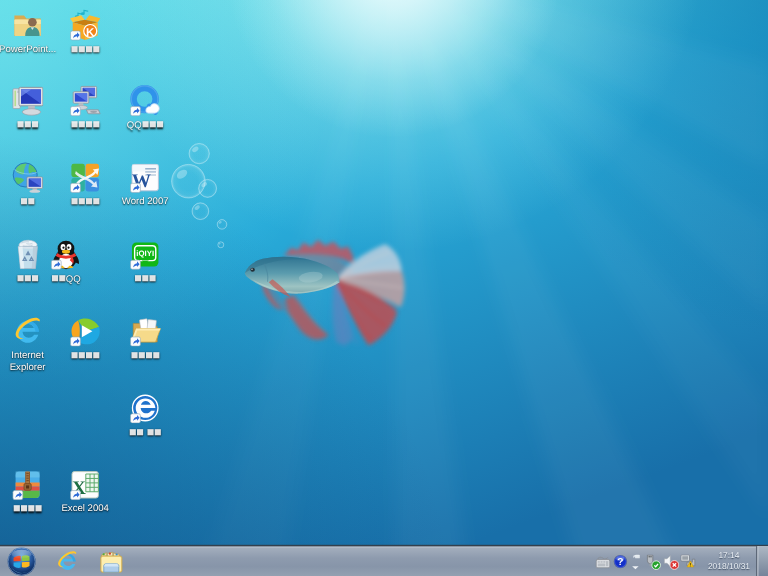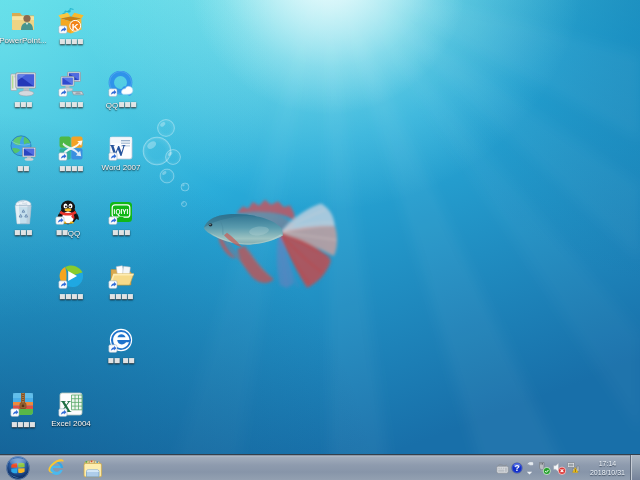--- a/index.html
+++ b/index.html
@@ -253,21 +253,21 @@
       <svg width="26" height="26" viewBox="0 0 26 26">
         <path d="M6,4.5 C7,2.5 10,1.2 13.5,1.2 C17,1.2 20,2.6 20.8,4.4 C21.3,5.6 20.4,6.8 18.6,7.4 C15.4,8.5 10.2,8.3 7.6,7 C5.9,6.2 5.4,5.3 6,4.5 Z" fill="#eef3f8" stroke="#acc0d0" stroke-width="0.6"></path>
 <path d="M8,3.6 C9.5,2.6 12,2.2 14.2,2.6 M9,5.8 C11.5,6.4 15,6.2 17.3,5.2 M12,4 C13.5,4.6 15.8,4.4 17,3.8" stroke="#c2d2de" stroke-width="0.8" fill="none"></path>
 <path d="M5.2,6.5 L21.2,6.5 L19.5,24.8 L7,24.8 Z" fill="#dde8f1" fill-opacity="0.85" stroke="#a4bacc" stroke-width="0.7"></path>
 <path d="M5.2,6.5 L8.8,6.5 L10.2,24.8 L7,24.8 Z" fill="#ffffff" opacity="0.55"></path>
 <path d="M17.6,6.5 L21.2,6.5 L19.5,24.8 L16.4,24.8 Z" fill="#b2c4d4" opacity="0.6"></path>
 <path d="M12.1,13.2 L13.4,10.8 L14.7,13.2 Z M10.6,15.4 L12,18 L9.2,18 Z M16.2,15.4 L17.6,18 L14.8,18 Z" fill="none" stroke="#6f90b4" stroke-width="1"></path>
       </svg>
       <div class="lbl"><span class="sq">■■■</span></div>
     </div>
-<div class="ico" style="left:44px;top:199px">
+<div class="ico" style="left:31px;top:199px">
       <svg width="26" height="26" viewBox="0 0 26 26">
         <ellipse cx="13" cy="16.5" rx="8.8" ry="8.8" fill="#141414"></ellipse>
 <ellipse cx="13" cy="8.2" rx="7" ry="6.6" fill="#141414"></ellipse>
 <ellipse cx="10.5" cy="7" rx="2" ry="2.6" fill="#fff"></ellipse>
         <ellipse cx="15.5" cy="7" rx="2" ry="2.6" fill="#fff"></ellipse>
 <circle cx="10.9" cy="7.4" r="0.9" fill="#111"></circle>
         <circle cx="15.1" cy="7.4" r="0.9" fill="#111"></circle>
 <ellipse cx="13" cy="10.8" rx="3.4" ry="1.6" fill="#f5b91c"></ellipse>
 <ellipse cx="13" cy="18.5" rx="5.8" ry="6" fill="#fff"></ellipse>
 <path d="M4.5,14 C3,15.5 2,18.5 2.2,21 L5.5,19.5 Z" fill="#141414"></path>
@@ -288,20 +288,29 @@
 <rect x="4.2" y="5.8" width="17.6" height="12.4" rx="2.8" fill="none" stroke="#ffffff" stroke-width="1.2"></rect>
 <text x="13" y="14.6" text-anchor="middle" font-size="6.5" font-weight="bold" fill="#fff" font-family="Liberation Sans">iQIYI</text>
 <path d="M10,18 L13,21 L16,18 Z" fill="#11b717"></path>
         <g>
           <rect x="0.8" y="17.8" width="8.2" height="7.6" rx="1.4" fill="#fbfcfd" stroke="#8da6ba" stroke-width="0.5"></rect>
           <path d="M2.8,24 C3.1,21.8 4.4,20.5 6.2,20.3 L6.2,18.8 L8.3,21.2 L6.2,23.6 L6.2,22.2 C4.8,22.3 3.6,23 2.8,24 Z" fill="#2e6bd8"></path>
         </g>
       </svg>
       <div class="lbl"><span class="sq">■■■</span></div>
     </div>
+<div class="ico" style="left:-1px;top:263px">
+      <svg width="26" height="26" viewBox="0 0 26 26">
+        <path fill-rule="evenodd" d="M13.2,4.6 C18.3,4.6 22.2,8.4 22.5,13.5 L8.8,13.5 C9.1,16.4 11,18.4 13.9,18.4 C15.8,18.4 17.4,17.6 18.5,16 L21.9,16 C20.6,20 17.1,22.7 13.3,22.7 C8.2,22.7 4.2,18.7 4.2,13.6 C4.2,8.5 8.1,4.6 13.2,4.6 Z M9,10.4 L18.2,10.4 C17.4,8.2 15.5,7 13.5,7 C11.4,7 9.7,8.3 9,10.4 Z" fill="#41baef"></path>
+<path d="M13.2,4.6 C18.3,4.6 22.2,8.4 22.5,13.5 L19.6,13.5 C19.2,9.5 16.7,6.8 13.3,6.8 C12.1,6.8 10.9,7.2 9.9,7.9 C10.8,5.9 11.9,4.6 13.2,4.6 Z" fill="#1f9ae0" opacity="0.45"></path>
+<path d="M23.2,3.4 C21.4,0.7 16.6,1.4 11.9,4.2 C6,7.7 1.6,13.9 3.5,17.4 C4.5,19.3 7,19.8 9.6,19.2 C8.1,19.1 6.5,18.6 5.7,17.2 C4.3,14.6 7.8,9.5 12.9,6.5 C16.8,4.2 20.9,3.2 22.8,4.9 C23.1,4.4 23.2,3.9 23.2,3.4 Z" fill="#fdc62e"></path>
+      </svg>
+      <div class="lbl">Internet
+Explorer</div>
+    </div>
 <div class="ico" style="left:47px;top:263px">
       <svg width="26" height="26" viewBox="0 0 26 26">
         <path d="M7,4 C3.4,5.8 1.6,9.2 1.6,13 C1.6,16.8 3.4,20.2 7,22 C9,18.5 9,7.5 7,4 Z" fill="#f7a51f"></path>
 <path d="M7,4 C10.2,2.2 14.4,1.9 18,3.4 C21,4.7 23.4,7 24.6,9.6 L13.5,13 Z" fill="#87cc2d"></path>
 <path d="M24.6,9.6 C26,14.2 24.4,19.7 20.2,22.4 C16.4,24.7 11.4,24.4 7,22 L13.5,13 Z" fill="#1fa8e2"></path>
 <path d="M10.2,8 L19,13 L10.2,18 Z" fill="#ffffff"></path>
         <g>
           <rect x="0.8" y="17.8" width="8.2" height="7.6" rx="1.4" fill="#fbfcfd" stroke="#8da6ba" stroke-width="0.5"></rect>
           <path d="M2.8,24 C3.1,21.8 4.4,20.5 6.2,20.3 L6.2,18.8 L8.3,21.2 L6.2,23.6 L6.2,22.2 C4.8,22.3 3.6,23 2.8,24 Z" fill="#2e6bd8"></path>
         </g>

